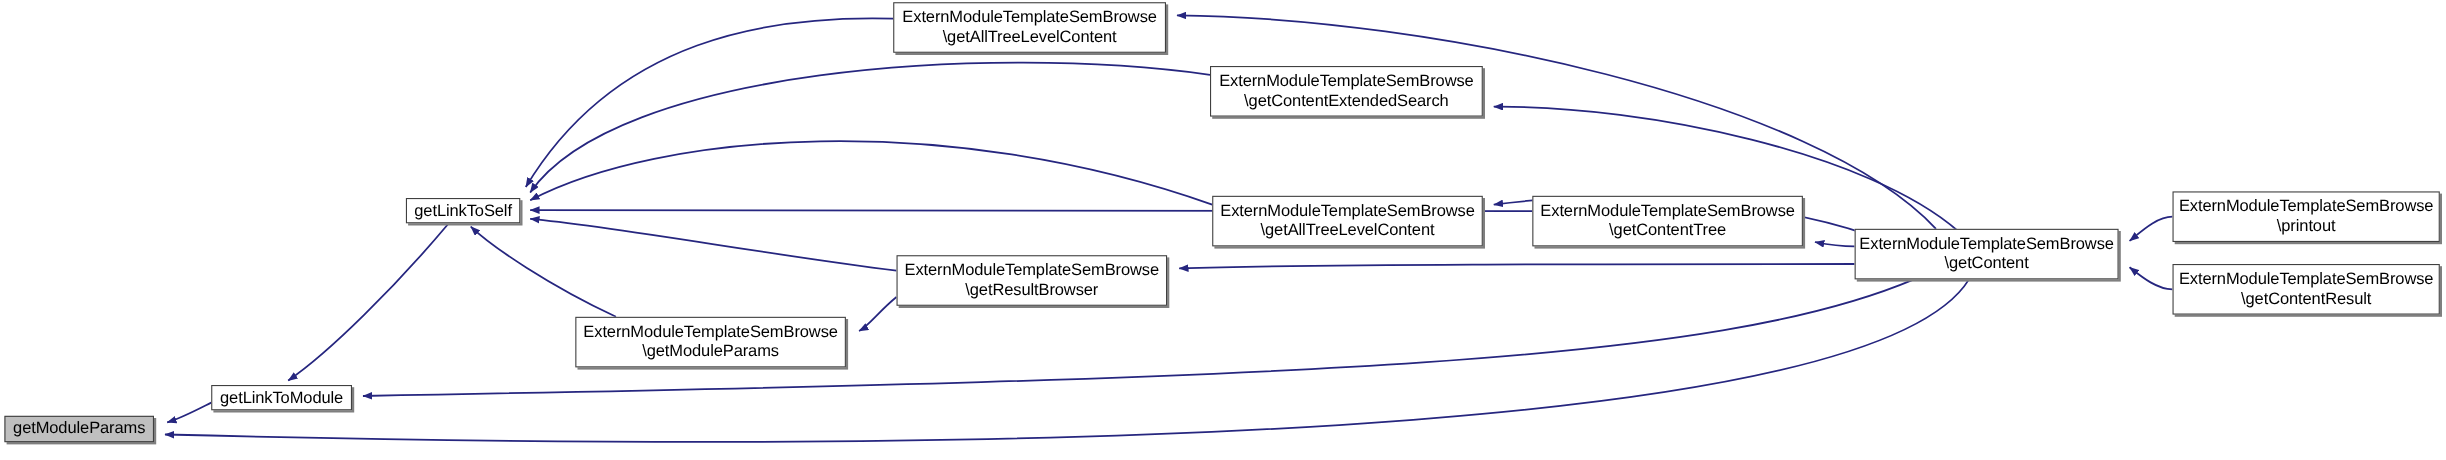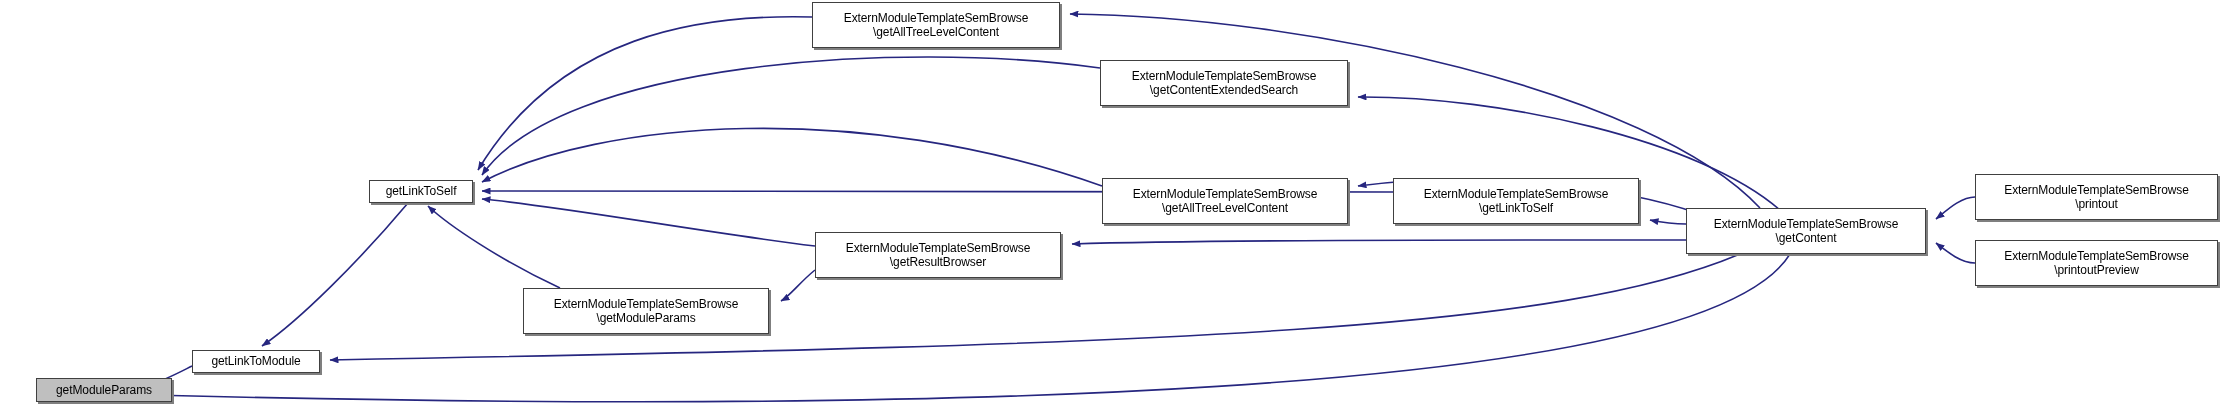--- a/index.html
+++ b/index.html
@@ -30,21 +30,21 @@
     box-sizing: border-box;
     border: 1px solid #404040;
     background: #ffffff;
     color: #000000;
     display: flex;
     flex-direction: column;
     align-items: center;
     justify-content: center;
     text-align: center;
     line-height: 1.18;
-    font-size: 12px;
+    font-size: 15px;
     letter-spacing: -0.1px;
     white-space: nowrap;
     z-index: 5;
   }
   .node.shadow {
     box-shadow: 2px 2px 0 0 #7f7f7f;
   }
   .node.highlight {
     background: #bfbfbf;
   }
@@ -96,43 +96,43 @@
       </div>
       <div class="node shadow" style="left: 369px; top: 180px; width: 104px; height: 23px;">
         <span class="ln">getLinkToSelf</span>
       </div>
       <div class="node shadow" style="left: 1102px; top: 178px; width: 246px; height: 46px;">
         <span class="ln">ExternModuleTemplateSemBrowse</span>
         <span class="ln">\getAllTreeLevelContent</span>
       </div>
       <div class="node shadow" style="left: 1393px; top: 178px; width: 246px; height: 46px;">
         <span class="ln">ExternModuleTemplateSemBrowse</span>
-        <span class="ln">\getLinkToSelf</span>
+        <span class="ln">\getContentTree</span>
       </div>
       <div class="node shadow" style="left: 1686px; top: 208px; width: 240px; height: 46px;">
         <span class="ln">ExternModuleTemplateSemBrowse</span>
         <span class="ln">\getContent</span>
       </div>
       <div class="node shadow" style="left: 1975px; top: 174px; width: 243px; height: 46px;">
         <span class="ln">ExternModuleTemplateSemBrowse</span>
         <span class="ln">\printout</span>
       </div>
       <div class="node shadow" style="left: 1975px; top: 240px; width: 243px; height: 46px;">
         <span class="ln">ExternModuleTemplateSemBrowse</span>
-        <span class="ln">\printoutPreview</span>
+        <span class="ln">\getContentResult</span>
       </div>
       <div class="node shadow" style="left: 815px; top: 232px; width: 246px; height: 46px;">
         <span class="ln">ExternModuleTemplateSemBrowse</span>
         <span class="ln">\getResultBrowser</span>
       </div>
       <div class="node shadow" style="left: 523px; top: 288px; width: 246px; height: 46px;">
         <span class="ln">ExternModuleTemplateSemBrowse</span>
         <span class="ln">\getModuleParams</span>
       </div>
       <div class="node shadow" style="left: 192px; top: 350px; width: 128px; height: 23px;">
         <span class="ln">getLinkToModule</span>
       </div>
-      <div class="node shadow highlight" style="left: 4px; top: 378px; width: 136px; height: 24px; margin-left: 32px;">
+      <div class="node shadow highlight" style="left: 4px; top: 378px; width: 136px; height: 24px;">
         <span class="ln">getModuleParams</span>
       </div>
     </div>
 
 </div>
 
 </body></html>

